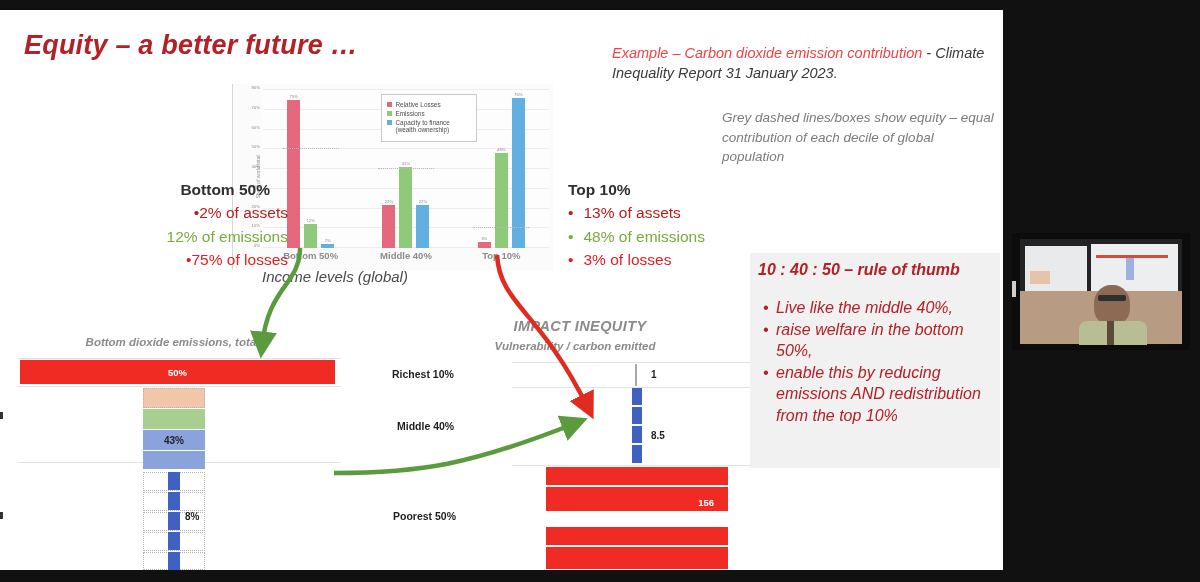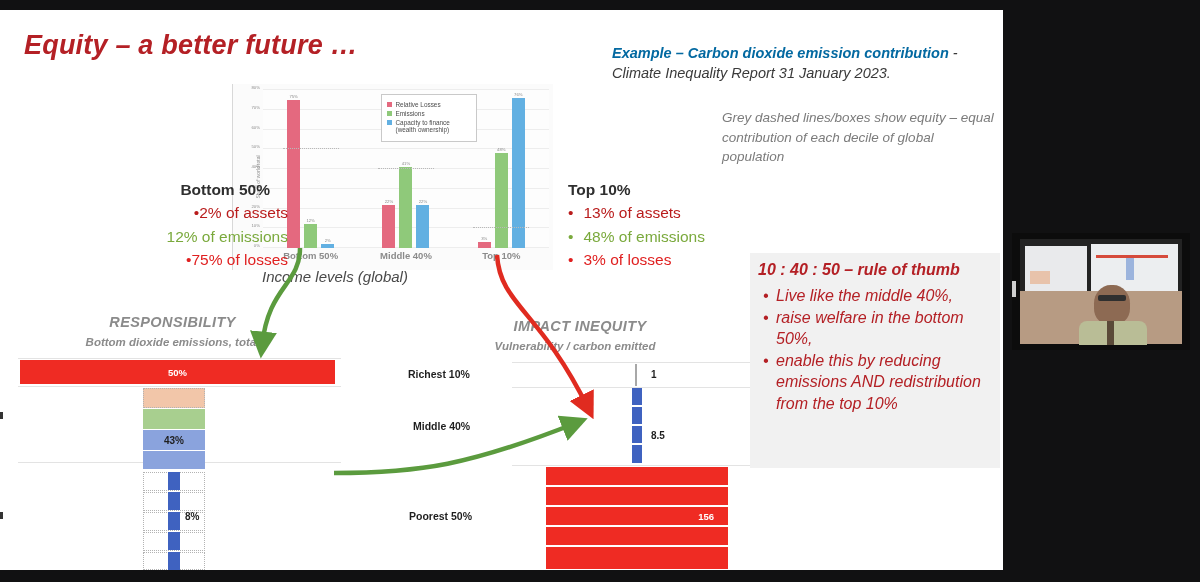--- a/index.html
+++ b/index.html
@@ -8,21 +8,21 @@
 
   
   #slide{position:absolute;left:0;top:10px;width:1003px;height:560px;background:#ffffff;overflow:hidden;}
 
   .title{position:absolute;left:24px;top:20px;font-size:27px;font-style:italic;font-weight:bold;
          color:#b42025;letter-spacing:.2px;font-family:"Liberation Sans",sans-serif;}
 
   
   .ex-note{position:absolute;left:612px;top:34px;width:382px;font-size:14.5px;font-style:italic;
            color:#3a3a3a;line-height:1.35;}
-  .ex-note b{font-weight:bold;color:#0369a1;}
+  .ex-note b{font-weight:normal;color:#ef4444;}
   .grey-note{position:absolute;left:722px;top:98px;width:272px;font-size:13.5px;font-style:italic;
              color:#7b7b7b;line-height:1.45;}
 
   
   #topchart{position:absolute;left:232px;top:74px;width:320px;height:186px;background:#fbfbfb;
             border-left:1px solid #d8d8d8;}
   #tc-plot{position:absolute;left:30px;top:6px;right:4px;bottom:22px;background:#fdfdfd;}
   .gridline{position:absolute;left:0;right:0;height:1px;background:#ededed;}
   .ylab{position:absolute;right:100%;margin-right:3px;font-size:4.3px;color:#8d8d8d;
         transform:translateY(-50%);white-space:nowrap;}
@@ -54,21 +54,21 @@
 
   #blk-bottom{left:88px;top:168px;width:200px;text-align:right;}
   #blk-bottom .hd{display:block;margin-right:18px;}
   #blk-top{left:568px;top:168px;width:215px;text-align:left;}
   #blk-top .hd{display:block;}
   .bdot{display:inline-block;width:1em;}
 
   
   #rule{position:absolute;left:750px;top:243px;width:250px;height:215px;background:#f1f1f1;
         padding:8px 6px 0 8px;box-sizing:border-box;}
-  #rule .rhd{font-size:16px;font-weight:bold;font-style:italic;color:#b42025;margin-bottom:6px;
+  #rule .rhd{font-size:16px;font-weight:bold;font-style:italic;color:#b42025;margin-bottom:18px;
              white-space:nowrap;}
   #rule ul{margin:0;padding-left:18px;list-style:none;}
   #rule li{position:relative;font-size:16px;font-style:italic;color:#b42025;line-height:1.32;
            margin-bottom:1px;}
   #rule li:before{content:"\2022";position:absolute;left:-13px;top:0;}
 
   
   #resp{position:absolute;left:0px;top:282px;width:345px;height:285px;}
   .secthd{position:absolute;width:100%;text-align:center;font-size:14.5px;font-weight:bold;
           font-style:italic;color:#8b8b8b;letter-spacing:.4px;}
@@ -78,21 +78,21 @@
   .redbar{position:absolute;background:#ef2b23;}
   .redbar .v{position:absolute;left:50%;top:50%;transform:translate(-50%,-50%);color:#fff;
              font-size:9.5px;font-weight:bold;}
   .stk{position:absolute;}
   .dashbox{position:absolute;border:1px dotted #b3b3b3;box-sizing:border-box;}
   .valblk{position:absolute;font-size:10px;font-weight:bold;color:#1f1f1f;}
   .cutmark{position:absolute;width:3px;height:7px;background:#333;}
 
   
   #impact{position:absolute;left:370px;top:282px;width:380px;height:285px;}
-  .catlab{position:absolute;font-size:10.5px;font-weight:bold;color:#1f1f1f;margin-left:16px;}
+  .catlab{position:absolute;font-size:10.5px;font-weight:bold;color:#1f1f1f;}
   .bluebar{position:absolute;background:#3f62c0;}
 
   
   #arrows{position:absolute;left:0;top:0;width:1003px;height:560px;pointer-events:none;}
 
   
   #video{position:absolute;left:1012px;top:233px;width:178px;height:117px;background:#0c0c0c;
          overflow:hidden;}
   .vs-screen{position:absolute;background:#eef0f2;}
   .vs-frame{position:absolute;background:#1b1b1b;}
@@ -207,21 +207,20 @@
     <div id="rule">
       <div class="rhd">10 : 40 : 50 – rule of thumb</div>
       <ul>
         <li>Live like the middle 40%,</li>
         <li>raise welfare in the bottom 50%,</li>
         <li>enable this by reducing emissions AND redistribution from the top 10%</li>
       </ul>
     </div>
 
     <div id="resp">
-      <div class="secthd" style="top:22px">RESPONSIBILITY</div>
       <div class="secsub" style="top:44px">Bottom dioxide emissions, total</div>
 
       <div class="hline" style="left:18px;right:4px;top:66px"></div>
       <div class="hline" style="left:18px;right:4px;top:94px"></div>
       <div class="hline" style="left:18px;right:4px;top:170px"></div>
 
       <div class="cutmark" style="left:0px;top:120px"></div>
       <div class="cutmark" style="left:0px;top:220px"></div>
 
       <div class="redbar" style="left:20px;top:68px;width:315px;height:24px">
@@ -266,21 +265,21 @@
       <span class="valblk" style="left:281px;top:77px">1</span>
 
       <div class="bluebar" style="left:262px;top:96px;width:10px;height:17px"></div>
       <div class="bluebar" style="left:262px;top:115px;width:10px;height:17px"></div>
       <div class="bluebar" style="left:262px;top:134px;width:10px;height:17px"></div>
       <div class="bluebar" style="left:262px;top:153px;width:10px;height:18px"></div>
       <span class="valblk" style="left:281px;top:138px">8.5</span>
 
       <div class="redbar" style="left:176px;top:175px;width:182px;height:18px"></div>
       <div class="redbar" style="left:176px;top:195px;width:182px;height:18px"></div>
-      <div class="redbar" style="left:176px;top:215px;width:182px;height:18px">
+      <div class="redbar" style="left:176px;top:201px;width:182px;height:18px">
         <span class="v" style="left:auto;right:14px;transform:translateY(-50%)">156</span>
       </div>
       <div class="redbar" style="left:176px;top:235px;width:182px;height:18px"></div>
       <div class="redbar" style="left:176px;top:255px;width:182px;height:22px"></div>
     </div>
 
     <svg id="arrows" viewBox="0 0 1003 560">
       <defs>
         <marker id="gArrow" markerWidth="6" markerHeight="6" refX="3.2" refY="3" orient="auto">
           <path d="M0,0 L6,3 L0,6 z" fill="#5b9b3e"></path>

